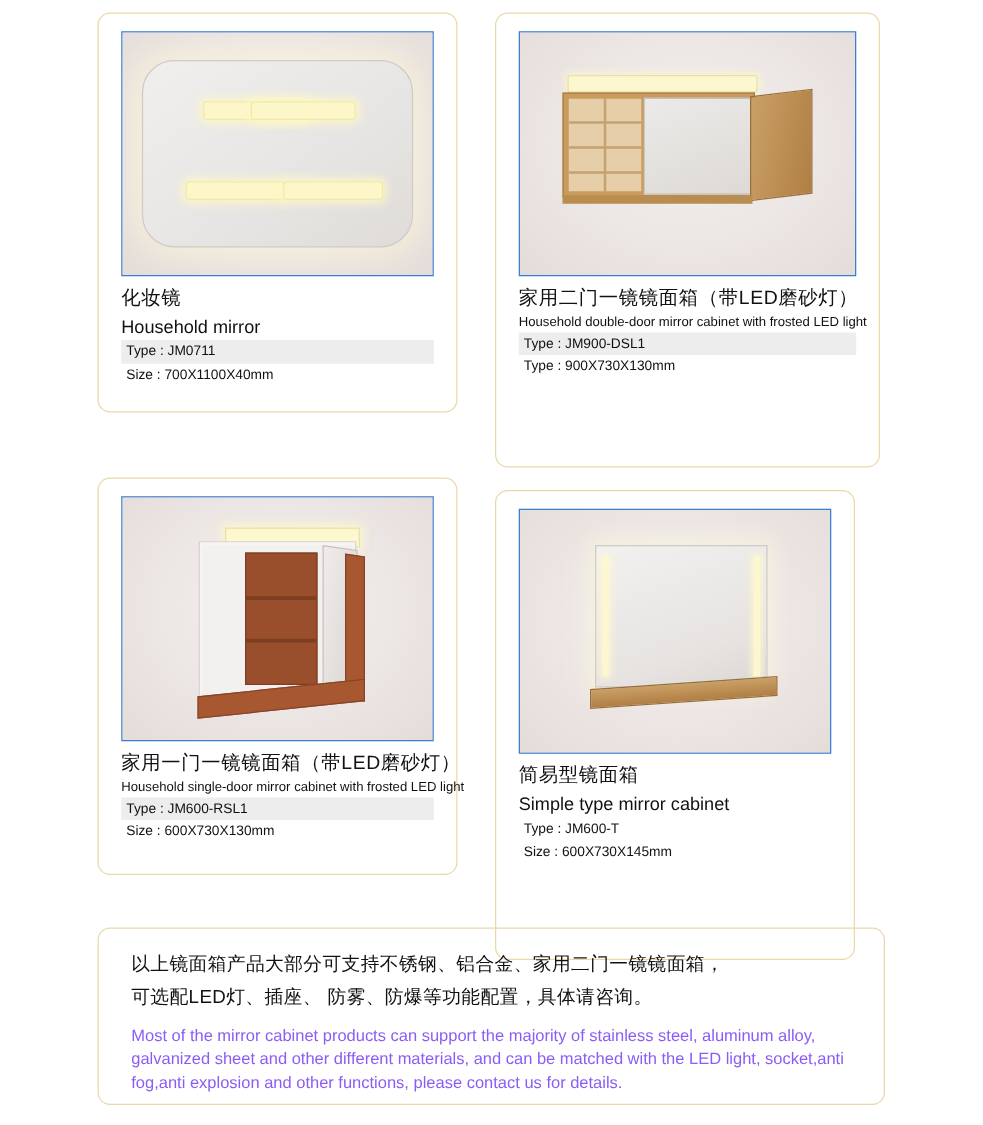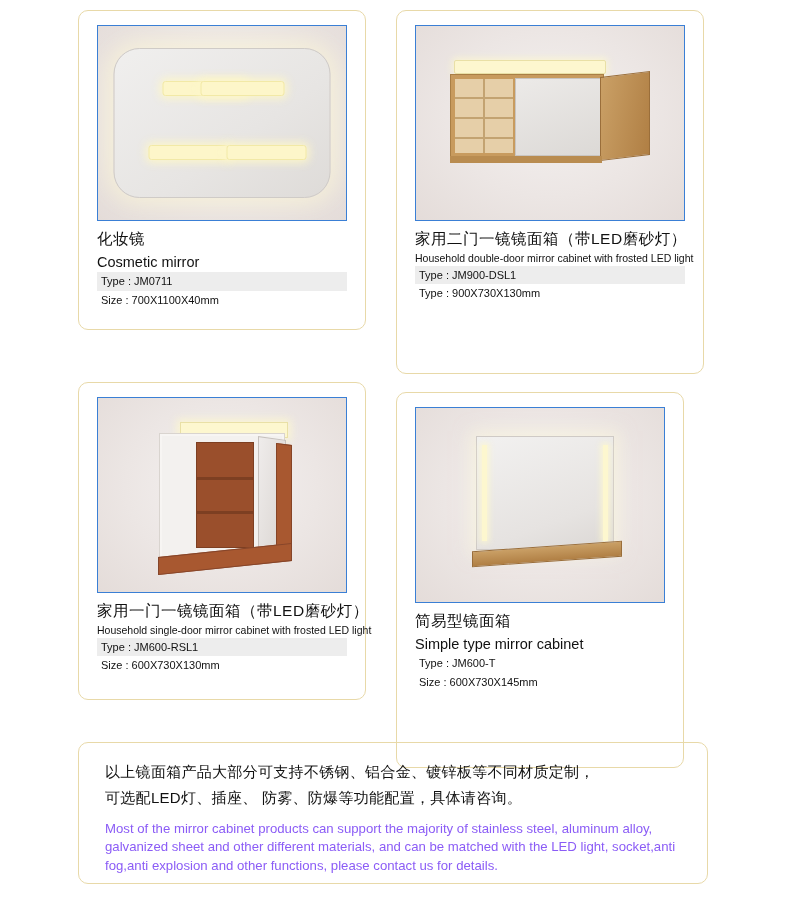--- a/index.html
+++ b/index.html
@@ -136,21 +136,21 @@
       <div class="bg"></div>
       <div class="mirror1">
         <div class="lamp" style="left:48px;top:32px;width:82px;height:13px;"></div>
         <div class="lamp" style="left:86px;top:32px;width:82px;height:13px;"></div>
         <div class="lamp" style="left:34px;top:96px;width:78px;height:13px;"></div>
         <div class="lamp" style="left:112px;top:96px;width:78px;height:13px;"></div>
       </div>
     </div>
     <div class="titles">
       <div class="zh-title">化妆镜</div>
-      <div class="en-title">Cosmetic mirror</div>
+      <div class="en-title">Household mirror</div>
       <div class="spec shaded">Type : JM0711</div>
       <div class="spec">Size : 700X1100X40mm</div>
     </div>
   </div>
 </div>
 
 <div class="card" style="left:396px;top:10px;width:308px;height:364px;">
   <div class="card-inner">
     <div class="photo" style="height:196px;">
       <div class="bg"></div>
@@ -218,16 +218,16 @@
     <div class="titles">
       <div class="zh-title">简易型镜面箱</div>
       <div class="en-title">Simple type mirror cabinet</div>
       <div class="spec">Type : JM600-T</div>
       <div class="spec">Size : 600X730X145mm</div>
     </div>
   </div>
 </div>
 
 <div class="note">
-  <div class="note-zh">以上镜面箱产品大部分可支持不锈钢、铝合金、镀锌板等不同材质定制，</div>
+  <div class="note-zh">以上镜面箱产品大部分可支持不锈钢、铝合金、家用二门一镜镜面箱，</div>
   <div class="note-zh">可选配LED灯、插座、 防雾、防爆等功能配置，具体请咨询。</div>
   <div class="note-en">Most of the mirror cabinet products can support the majority of stainless steel, aluminum alloy, galvanized sheet and other different materials, and can be matched with the LED light, socket,anti fog,anti explosion and other functions, please contact us for details.</div>
 </div>
 
 </body></html>

